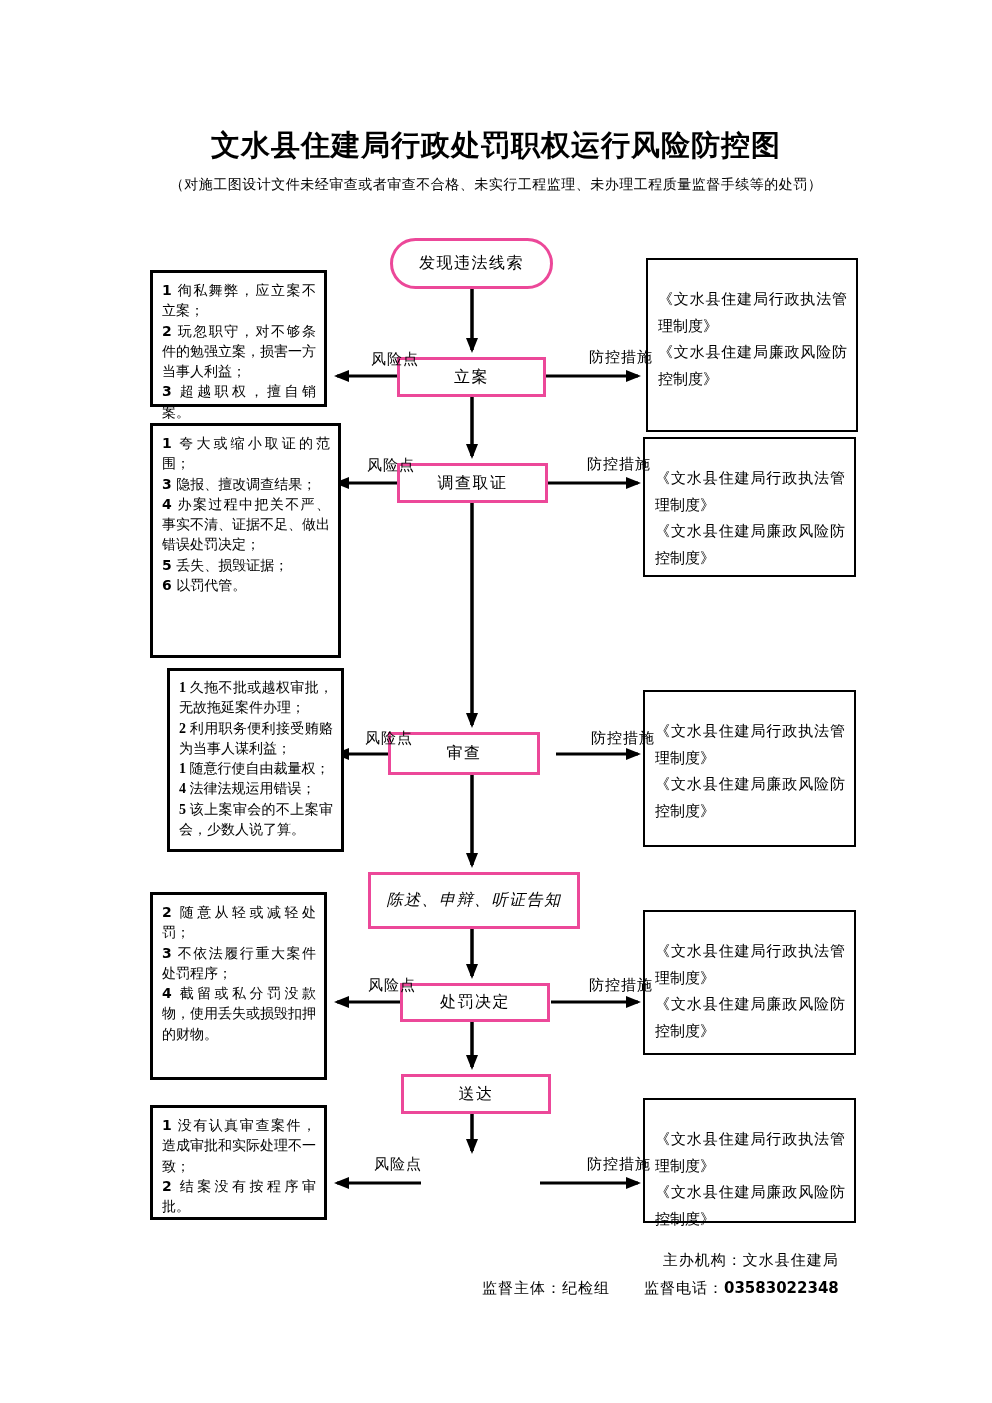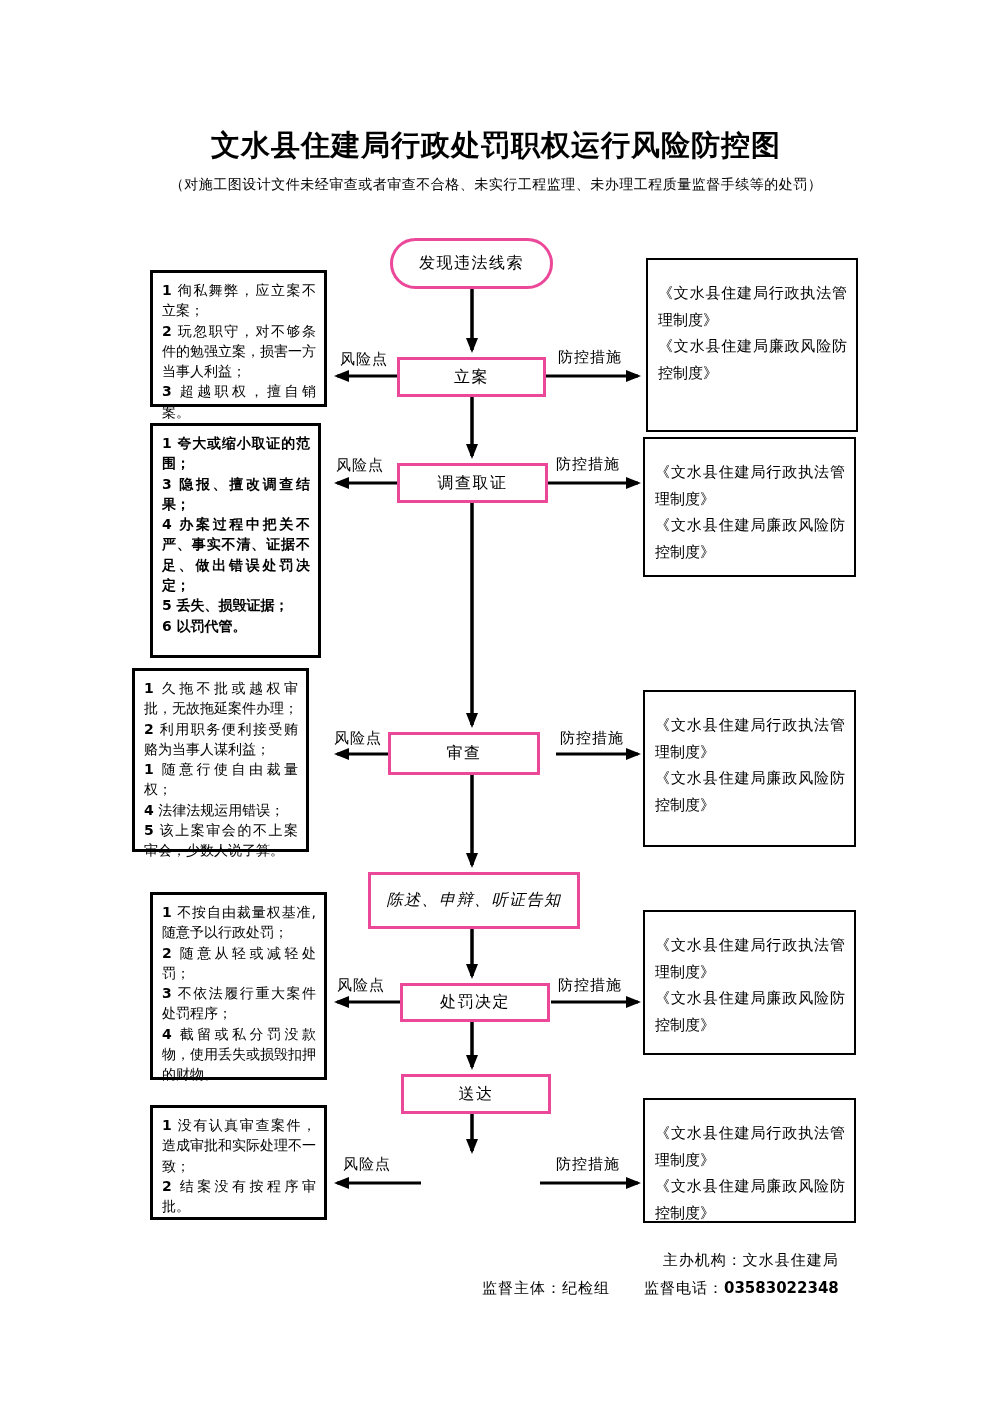--- a/index.html
+++ b/index.html
@@ -15,24 +15,24 @@
 
   .node { border:3px solid #ec4899; background:#fff;
           display:flex; align-items:center; justify-content:center;
           font-size:16px; letter-spacing:1.5px; }
   .stadium { border-radius:26px; }
 
   .risk-box { border:3px solid #000; background:#fff; padding:7px 8px 4px 9px;
               font-size:14px; line-height:1.45; text-align:justify; }
   .risk-item::first-letter { font-weight:bold; }
 
-  .meas-box { border:2.5px solid #000; background:#fff; padding:20px 9px 0 10px;
+  .meas-box { border:2.5px solid #000; background:#fff; padding:26px 9px 0 10px;
               font-size:15px; line-height:1.78; text-align:justify;font-family:Liberation Serif, serif; }
 
-  .arrow-label { font-size:15px; letter-spacing:1px; white-space:nowrap; }
+  .arrow-label { font-size:15px; letter-spacing:1px; white-space:nowrap;margin-left:31px; }
 
   svg.overlay { position:absolute; left:0; top:0; pointer-events:none; }
 
   .footer { left:482px; top:1246px; font-size:15px; line-height:28px; letter-spacing:1px; }
   .footer .indent { padding-left:8px;text-align:right; }
   .footer .gap { display:inline-block; width:34px; }
   .footer b { letter-spacing:0; }
 </style>
 </head>
 <body>
@@ -85,38 +85,38 @@
   <div class="abs node" style="left:397px; top:357px; width:149px; height:40px;">
     <span>立案</span>
   </div>
   <div class="abs meas-box" style="left:646px; top:258px; width:212px; height:174px;">
     <div>《文水县住建局行政执法管理制度》</div>
     <div>《文水县住建局廉政风险防控制度》</div>
   </div>
   <div class="abs arrow-label" style="left:340px; top:350px;">风险点</div>
   <div class="abs arrow-label" style="left:558px; top:348px;">防控措施</div>
 
-  <div class="abs risk-box" style="left:150px; top:423px; width:171px; height:235px;font-weight:bold;">
+  <div class="abs risk-box" style="left:150px; top:423px; width:191px; height:235px;">
     <div class="risk-item">1 夸大或缩小取证的范围；</div>
     <div class="risk-item">3 隐报、擅改调查结果；</div>
     <div class="risk-item">4 办案过程中把关不严、事实不清、证据不足、做出错误处罚决定；</div>
     <div class="risk-item">5 丢失、损毁证据；</div>
     <div class="risk-item">6 以罚代管。</div>
   </div>
   <div class="abs node" style="left:397px; top:463px; width:151px; height:40px;">
     <span>调查取证</span>
   </div>
   <div class="abs meas-box" style="left:643px; top:437px; width:213px; height:140px;">
     <div>《文水县住建局行政执法管理制度》</div>
     <div>《文水县住建局廉政风险防控制度》</div>
   </div>
   <div class="abs arrow-label" style="left:336px; top:456px;">风险点</div>
   <div class="abs arrow-label" style="left:556px; top:455px;">防控措施</div>
 
-  <div class="abs risk-box" style="left:132px; top:668px; width:177px; height:184px;">
+  <div class="abs risk-box" style="left:167px; top:668px; width:177px; height:184px;font-family:Liberation Serif, serif;">
     <div class="risk-item">1 久拖不批或越权审批，无故拖延案件办理；</div>
     <div class="risk-item">2 利用职务便利接受贿赂为当事人谋利益；</div>
     <div class="risk-item">1 随意行使自由裁量权；</div>
     <div class="risk-item">4 法律法规运用错误；</div>
     <div class="risk-item">5 该上案审会的不上案审会，少数人说了算。</div>
   </div>
   <div class="abs node" style="left:388px; top:732px; width:152px; height:43px;">
     <span>审查</span>
   </div>
   <div class="abs meas-box" style="left:643px; top:690px; width:213px; height:157px;">
@@ -124,21 +124,20 @@
     <div>《文水县住建局廉政风险防控制度》</div>
   </div>
   <div class="abs arrow-label" style="left:334px; top:729px;">风险点</div>
   <div class="abs arrow-label" style="left:560px; top:729px;">防控措施</div>
 
   <div class="abs node" style="left:368px; top:872px; width:212px; height:57px;font-style:italic;">
     <span>陈述、申辩、听证告知</span>
   </div>
 
   <div class="abs risk-box" style="left:150px; top:892px; width:177px; height:188px;">
-    <div class="risk-item">1 不按自由裁量权基准,随意予以行政处罚；</div>
     <div class="risk-item">2 随意从轻或减轻处罚；</div>
     <div class="risk-item">3 不依法履行重大案件处罚程序；</div>
     <div class="risk-item">4 截留或私分罚没款物，使用丢失或损毁扣押的财物。</div>
   </div>
   <div class="abs node" style="left:400px; top:983px; width:150px; height:39px;">
     <span>处罚决定</span>
   </div>
   <div class="abs meas-box" style="left:643px; top:910px; width:213px; height:145px;">
     <div>《文水县住建局行政执法管理制度》</div>
     <div>《文水县住建局廉政风险防控制度》</div>

